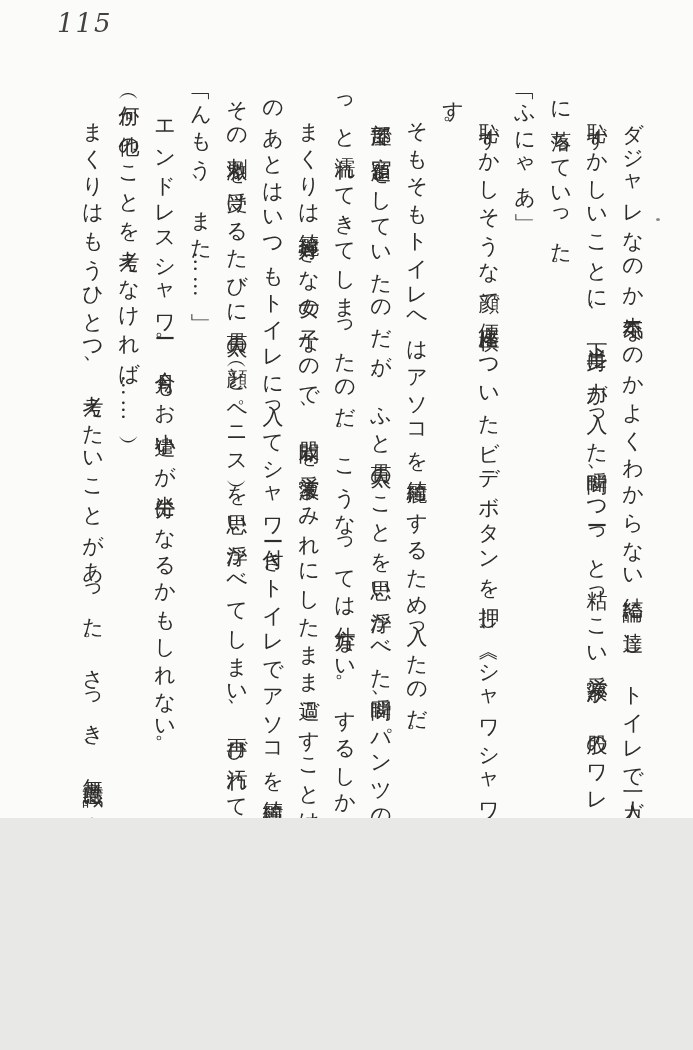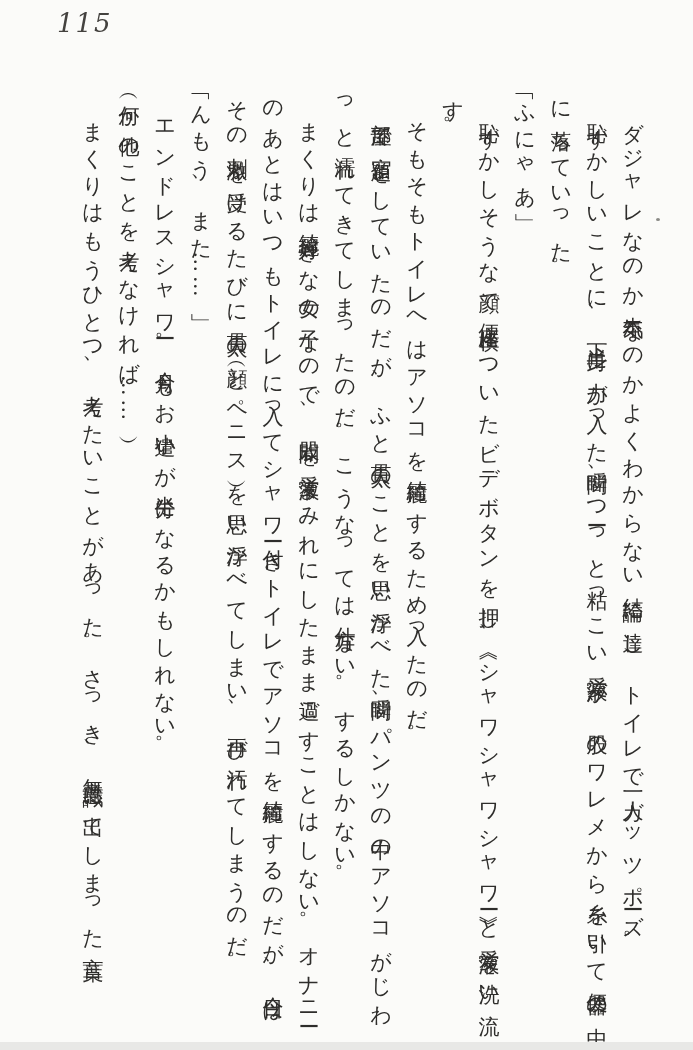--- a/index.html
+++ b/index.html
@@ -3,21 +3,21 @@
 <meta charset="utf-8">
 <style>
   html, body {
     margin: 0;
     padding: 0;
     background: #e8e8e6;
   }
   .page {
     position: relative;
     width: 693px;
-    height: 1042px;
+    height: 818px;
     background: #fbfbf9;
     overflow: hidden;
     font-family: "DejaVu Serif", "Liberation Serif", serif;
   }
   .page-number {
     position: absolute;
     top: 8px;
     left: 57px;
     font-style: italic;
     font-size: 26px;

